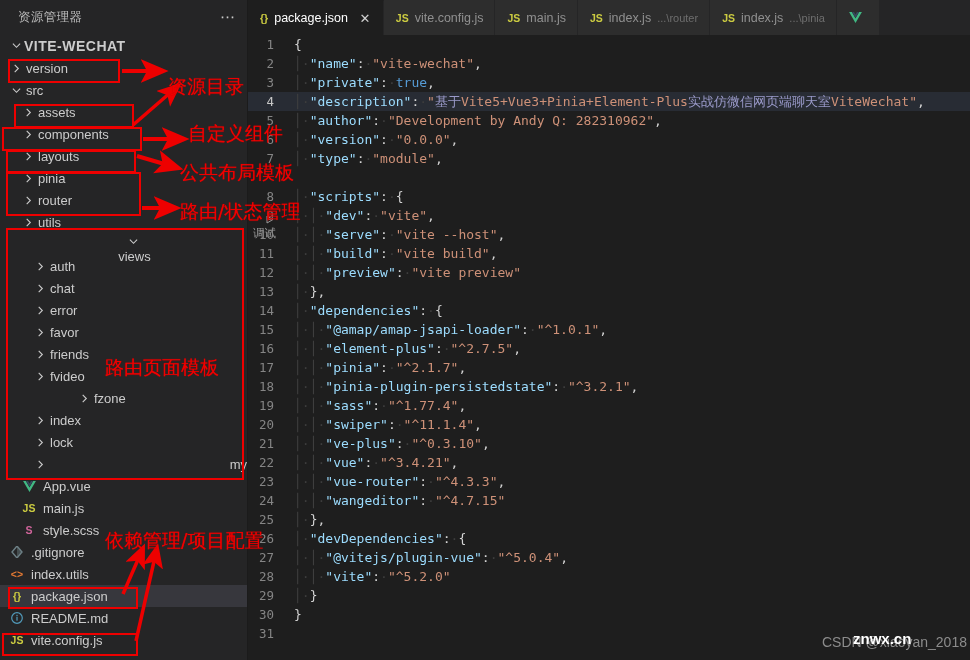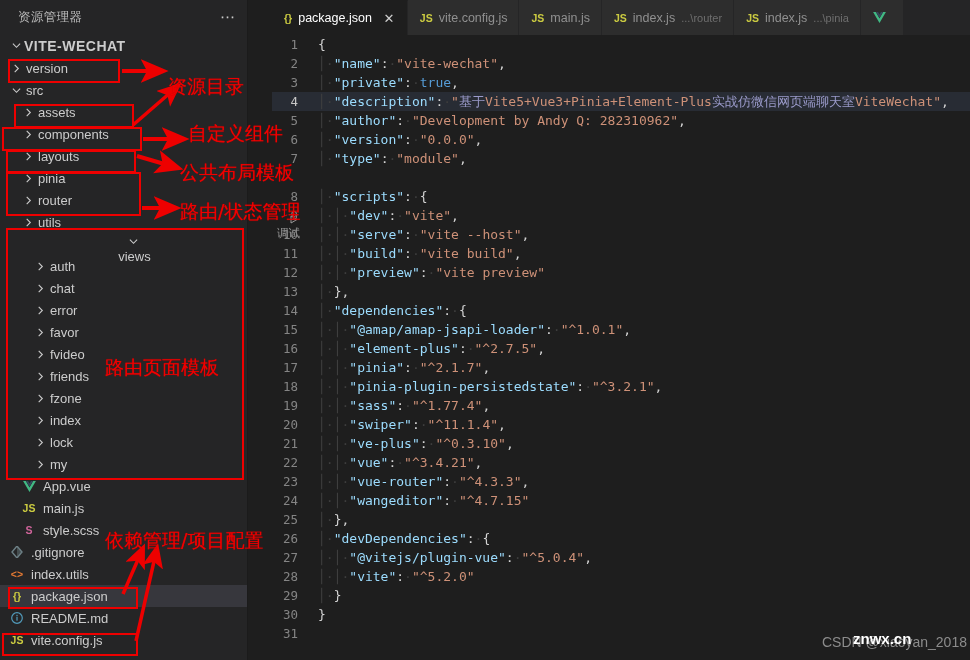--- a/index.html
+++ b/index.html
@@ -7,21 +7,20 @@
     width: 970px; height: 660px;
     background: #1e1e1e;
     font-family: "Liberation Sans", sans-serif;
     overflow: hidden;
   }
   #app {
     position: relative;
     width: 970px; height: 660px;
     display: flex;
     background: #1e1e1e;
-    gap: 24px;
   }
 
   
   .sidebar {
     width: 248px; height: 660px;
     background: #252526;
     position: relative;
     flex: 0 0 248px;
     border-right: 1px solid #1b1b1b;
   }
@@ -317,31 +316,31 @@
             </svg>
           </span>
           <span class="lbl">favor</span>
         </div>
         <div class="row" style="padding-left: 32px;">
           <span class="twisty">
             <svg width="9" height="9" viewBox="0 0 10 10">
               <path d="M3 1 L7 5 L3 9" fill="none" stroke="#cccccc" stroke-width="1.2"></path>
             </svg>
           </span>
+          <span class="lbl">friends</span>
+        </div>
+        <div class="row" style="padding-left: 32px;">
+          <span class="twisty">
+            <svg width="9" height="9" viewBox="0 0 10 10">
+              <path d="M3 1 L7 5 L3 9" fill="none" stroke="#cccccc" stroke-width="1.2"></path>
+            </svg>
+          </span>
           <span class="lbl">fvideo</span>
         </div>
-        <div class="row" style="padding-left: 32px;">
-          <span class="twisty">
-            <svg width="9" height="9" viewBox="0 0 10 10">
-              <path d="M3 1 L7 5 L3 9" fill="none" stroke="#cccccc" stroke-width="1.2"></path>
-            </svg>
-          </span>
-          <span class="lbl">friends</span>
-        </div>
-        <div class="row" style="padding-left: 32px;">
+        <div class="row" style="padding-left: 32px; margin-left: 44px;">
           <span class="twisty">
             <svg width="9" height="9" viewBox="0 0 10 10">
               <path d="M3 1 L7 5 L3 9" fill="none" stroke="#cccccc" stroke-width="1.2"></path>
             </svg>
           </span>
           <span class="lbl">fzone</span>
         </div>
         <div class="row" style="padding-left: 32px;">
           <span class="twisty">
             <svg width="9" height="9" viewBox="0 0 10 10">
@@ -351,21 +350,21 @@
           <span class="lbl">index</span>
         </div>
         <div class="row" style="padding-left: 32px;">
           <span class="twisty">
             <svg width="9" height="9" viewBox="0 0 10 10">
               <path d="M3 1 L7 5 L3 9" fill="none" stroke="#cccccc" stroke-width="1.2"></path>
             </svg>
           </span>
           <span class="lbl">lock</span>
         </div>
-        <div class="row" style="padding-left: 32px;">
+        <div class="row" style="padding-left: 32px; justify-content: space-between;">
           <span class="twisty">
             <svg width="9" height="9" viewBox="0 0 10 10">
               <path d="M3 1 L7 5 L3 9" fill="none" stroke="#cccccc" stroke-width="1.2"></path>
             </svg>
           </span>
           <span class="lbl">my</span>
         </div>
         <div class="row" style="padding-left: 20px;">
           <span class="ficon" style="color: rgb(65, 184, 131);">
             <svg width="13" height="11" viewBox="0 0 14 12">

